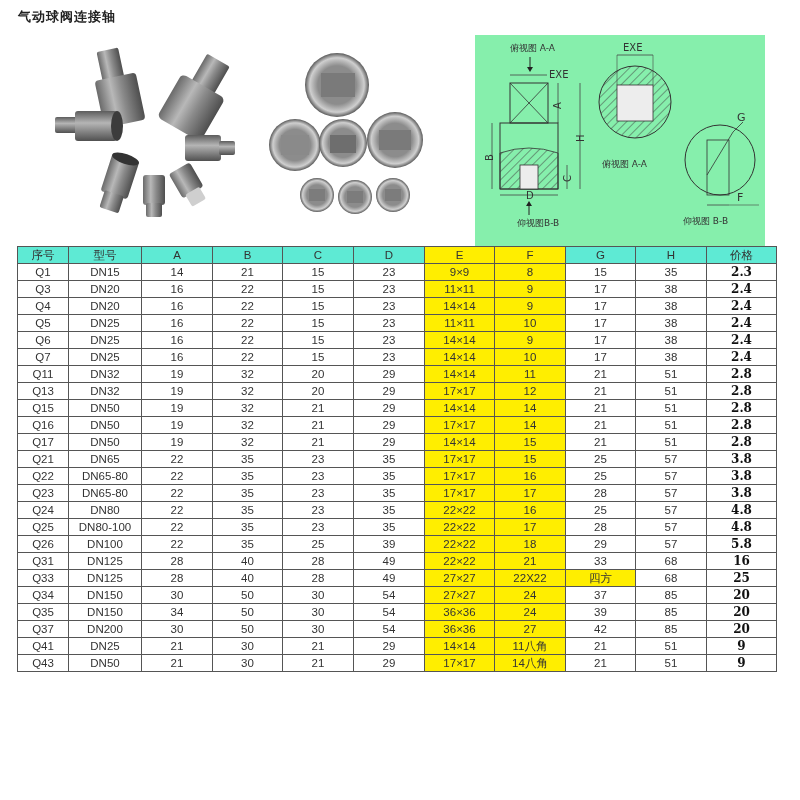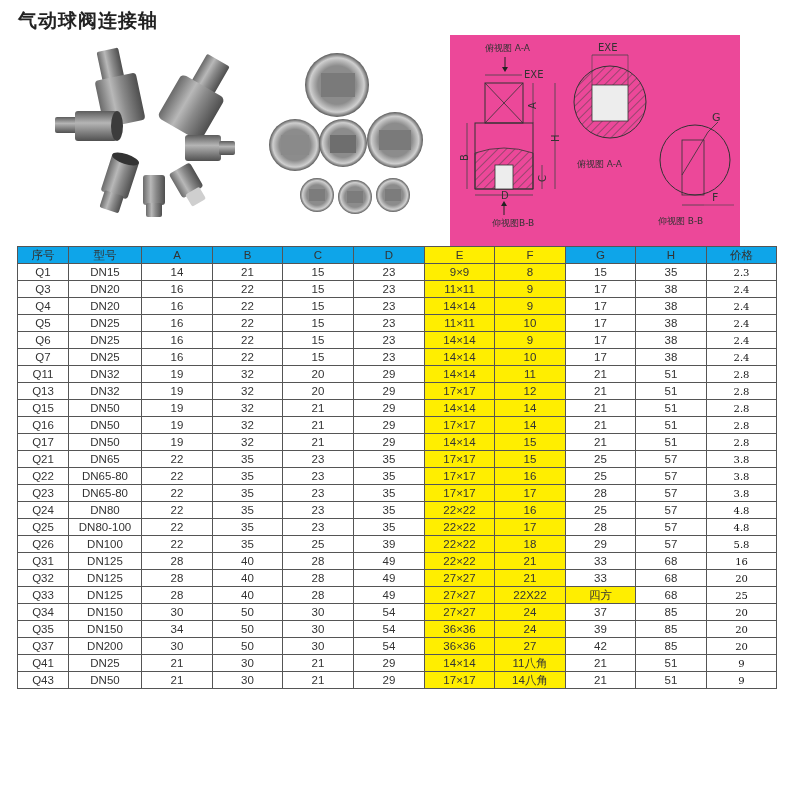--- a/index.html
+++ b/index.html
@@ -1,26 +1,26 @@
 <!DOCTYPE html>
 <html><head>
 <meta charset="utf-8">
 <style>
   html,body{margin:0;padding:0;background:#ffffff;}
   body{width:800px;height:800px;position:relative;overflow:hidden;font-family:"DejaVu Sans","Liberation Sans",sans-serif;}
-  .title{position:absolute;left:18px;top:8px;font-size:19px;font-weight:bold;color:#222;letter-spacing:1px;}
+  .title{position:absolute;left:18px;top:8px;font-size:13px;font-weight:bold;color:#222;letter-spacing:1px;}
   .photo{position:absolute;background:#fff;}
   #photo1{left:45px;top:35px;width:200px;height:190px;}
   #photo2{left:255px;top:40px;width:190px;height:180px;}
-  .diagram{position:absolute;left:450px;top:35px;width:290px;height:224px;background:#ec4899;}
+  .diagram{position:absolute;left:475px;top:35px;width:290px;height:224px;background:#86efac;}
   table.spec{position:absolute;left:17px;top:246px;border-collapse:collapse;font-family:"Liberation Sans","DejaVu Sans",sans-serif;}
   table.spec th, table.spec td{border:1.5px solid #555;text-align:center;padding:0;height:16px;font-size:11.5px;color:#333;line-height:15px;}
-  table.spec th{background:#0ea5e9;font-weight:normal;color:#333;height:16px;}
+  table.spec th{background:#5eead4;font-weight:normal;color:#333;height:16px;}
   table.spec th.yl, table.spec td.yl{background:#ffee00;}
-  table.spec td.price{font-family:"DejaVu Serif","Liberation Serif",serif;font-weight:normal;font-size:10px;color:#111;}
+  table.spec td.price{font-family:"DejaVu Serif","Liberation Serif",serif;font-weight:bold;font-size:12px;color:#111;}
   col.c0{width:51px;} col.c1{width:73px;} col.c2{width:71px;} col.c3{width:70px;} col.c4{width:71px;} col.c5{width:71px;}
   col.c6{width:70px;} col.c7{width:71px;} col.c8{width:70px;} col.c9{width:71px;} col.c10{width:70px;}
   svg text{font-family:"DejaVu Sans",sans-serif;}
 </style>
 </head>
 <body>
 
 <div class="title">气动球阀连接轴</div>
 
 <div class="photo" id="photo1">
@@ -423,33 +423,20 @@
         <td>40</td>
         <td>28</td>
         <td>49</td>
         <td class="yl">22×22</td>
         <td class="yl">21</td>
         <td>33</td>
         <td>68</td>
         <td class="price">16</td>
       </tr>
       <tr>
-        <td>Q32</td>
-        <td>DN125</td>
-        <td>28</td>
-        <td>40</td>
-        <td>28</td>
-        <td>49</td>
-        <td class="yl">27×27</td>
-        <td class="yl">21</td>
-        <td>33</td>
-        <td>68</td>
-        <td class="price">20</td>
-      </tr>
-      <tr>
         <td>Q33</td>
         <td>DN125</td>
         <td>28</td>
         <td>40</td>
         <td>28</td>
         <td>49</td>
         <td class="yl">27×27</td>
         <td class="yl">22X22</td>
         <td class="yl">四方</td>
         <td>68</td>

